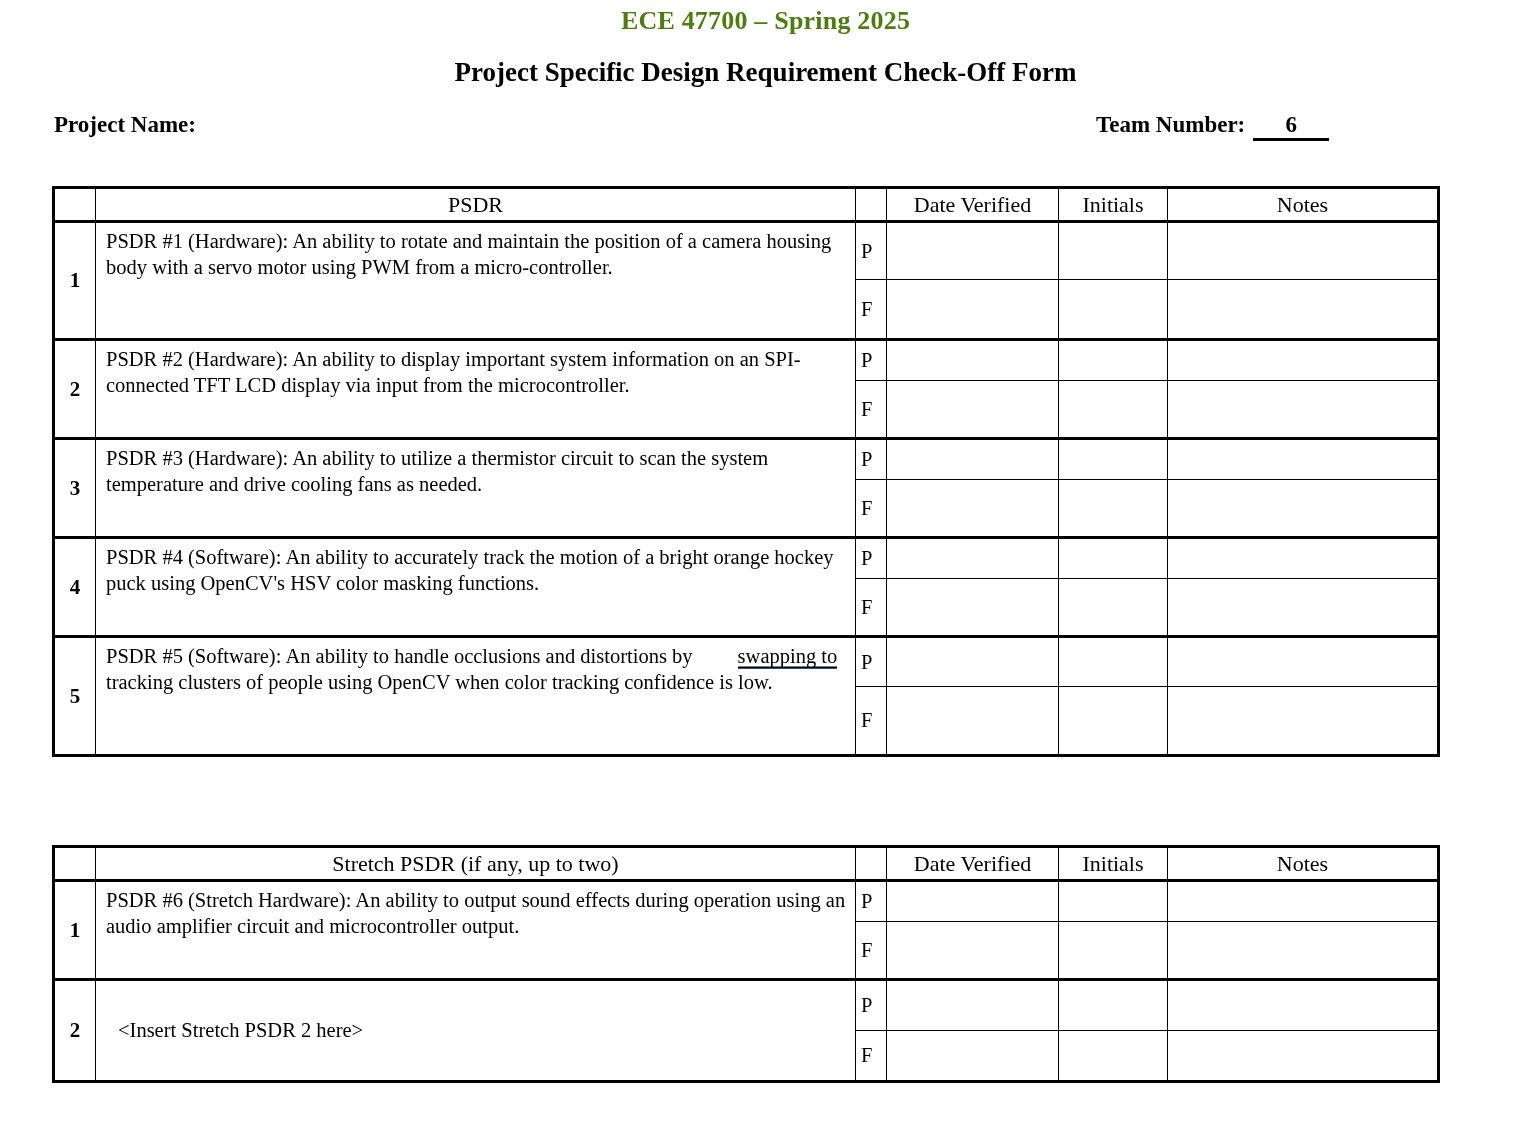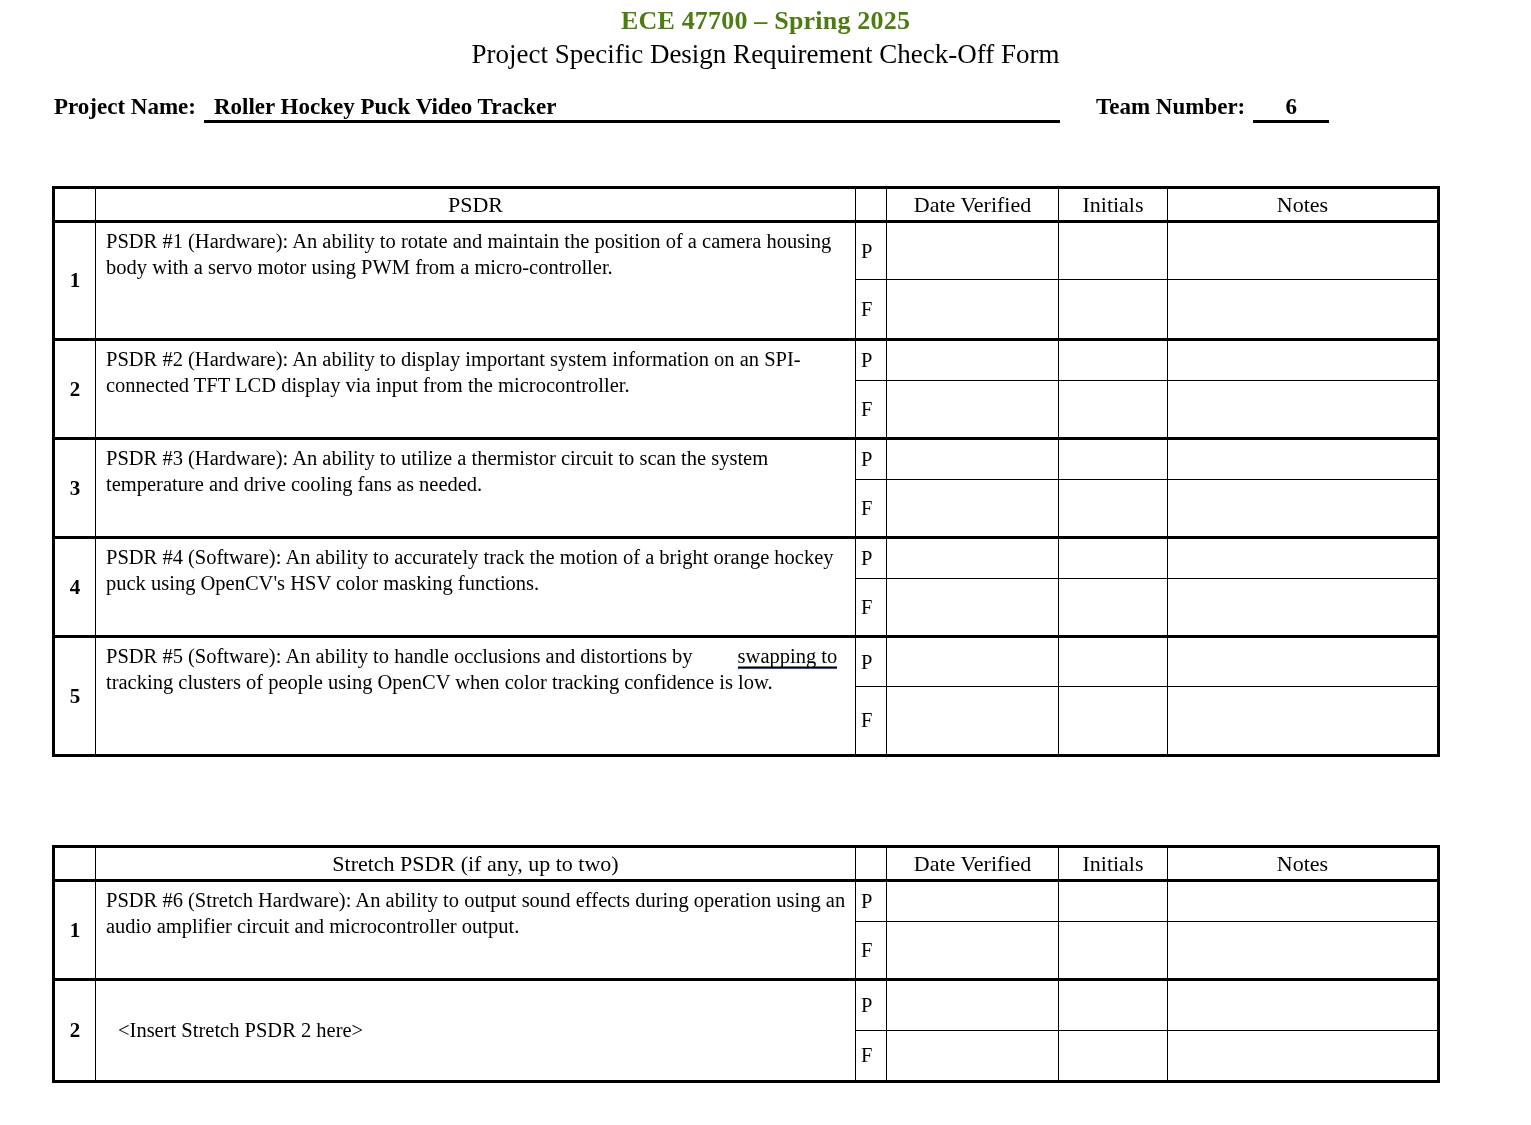--- a/index.html
+++ b/index.html
@@ -23,24 +23,24 @@
   }
   .title-line-1 {
     font-size: 26px;
     font-weight: bold;
     color: #4d7c0f;
     line-height: 30px;
     letter-spacing: 0.2px;
   }
   .title-line-2 {
     font-size: 27px;
-    font-weight: normal;
+    font-weight: bold;
     color: #000000;
     line-height: 32px;
-    margin-top: 2px;
+    margin-top: 20px;
   }
 
   
   .meta-row {
     position: relative;
     height: 42px;
     margin-top: 24px;
   }
   .meta-project {
     position: absolute;
@@ -173,21 +173,20 @@
 <body>
 
 <div class="title-block">
   <div class="title-line-1">ECE 47700 – Spring 2025</div>
   <div class="title-line-2">Project Specific Design Requirement Check-Off Form</div>
 </div>
 
 <div class="meta-row">
   <div class="meta-project">
     <span class="meta-label">Project Name:</span>
-    <span class="meta-value-underline">Roller Hockey Puck Video Tracker</span>
   </div>
   <div class="meta-team">
     <span class="meta-label">Team Number:</span>
     <span class="team-value-underline">6</span>
   </div>
 </div>
 
 <table class="psdr-table" id="table-main">
   <colgroup>
     <col class="col-idx">

